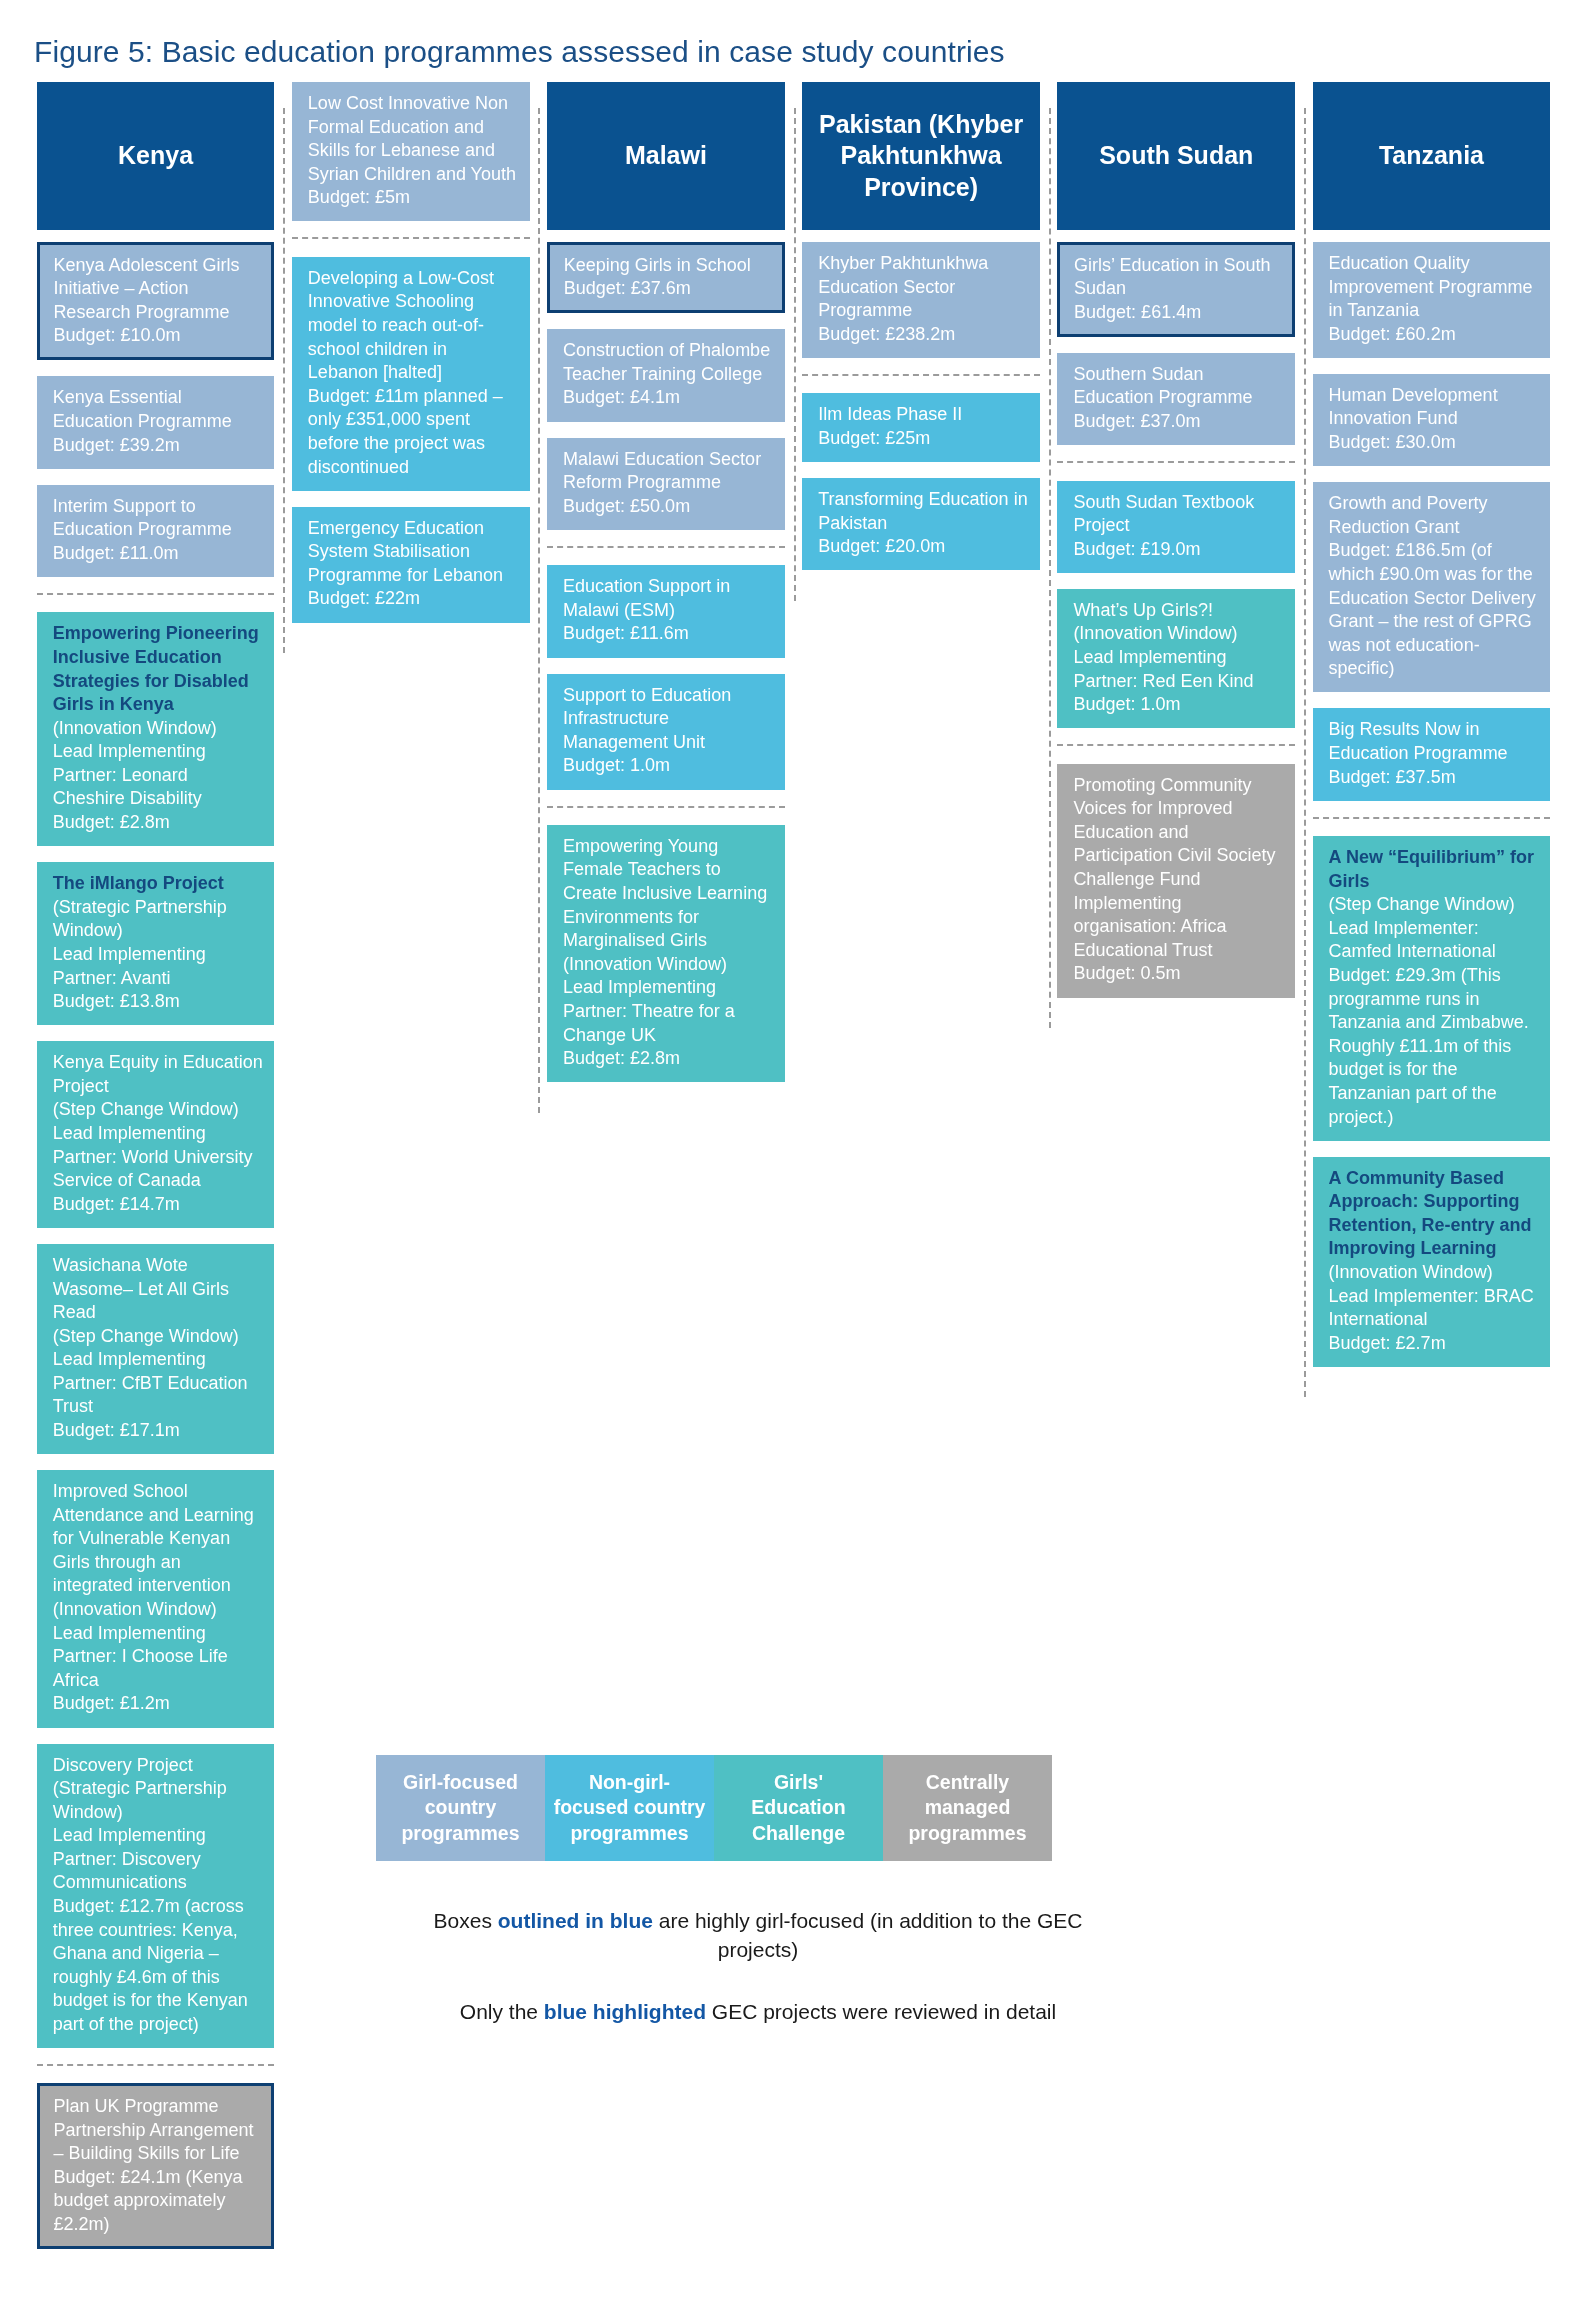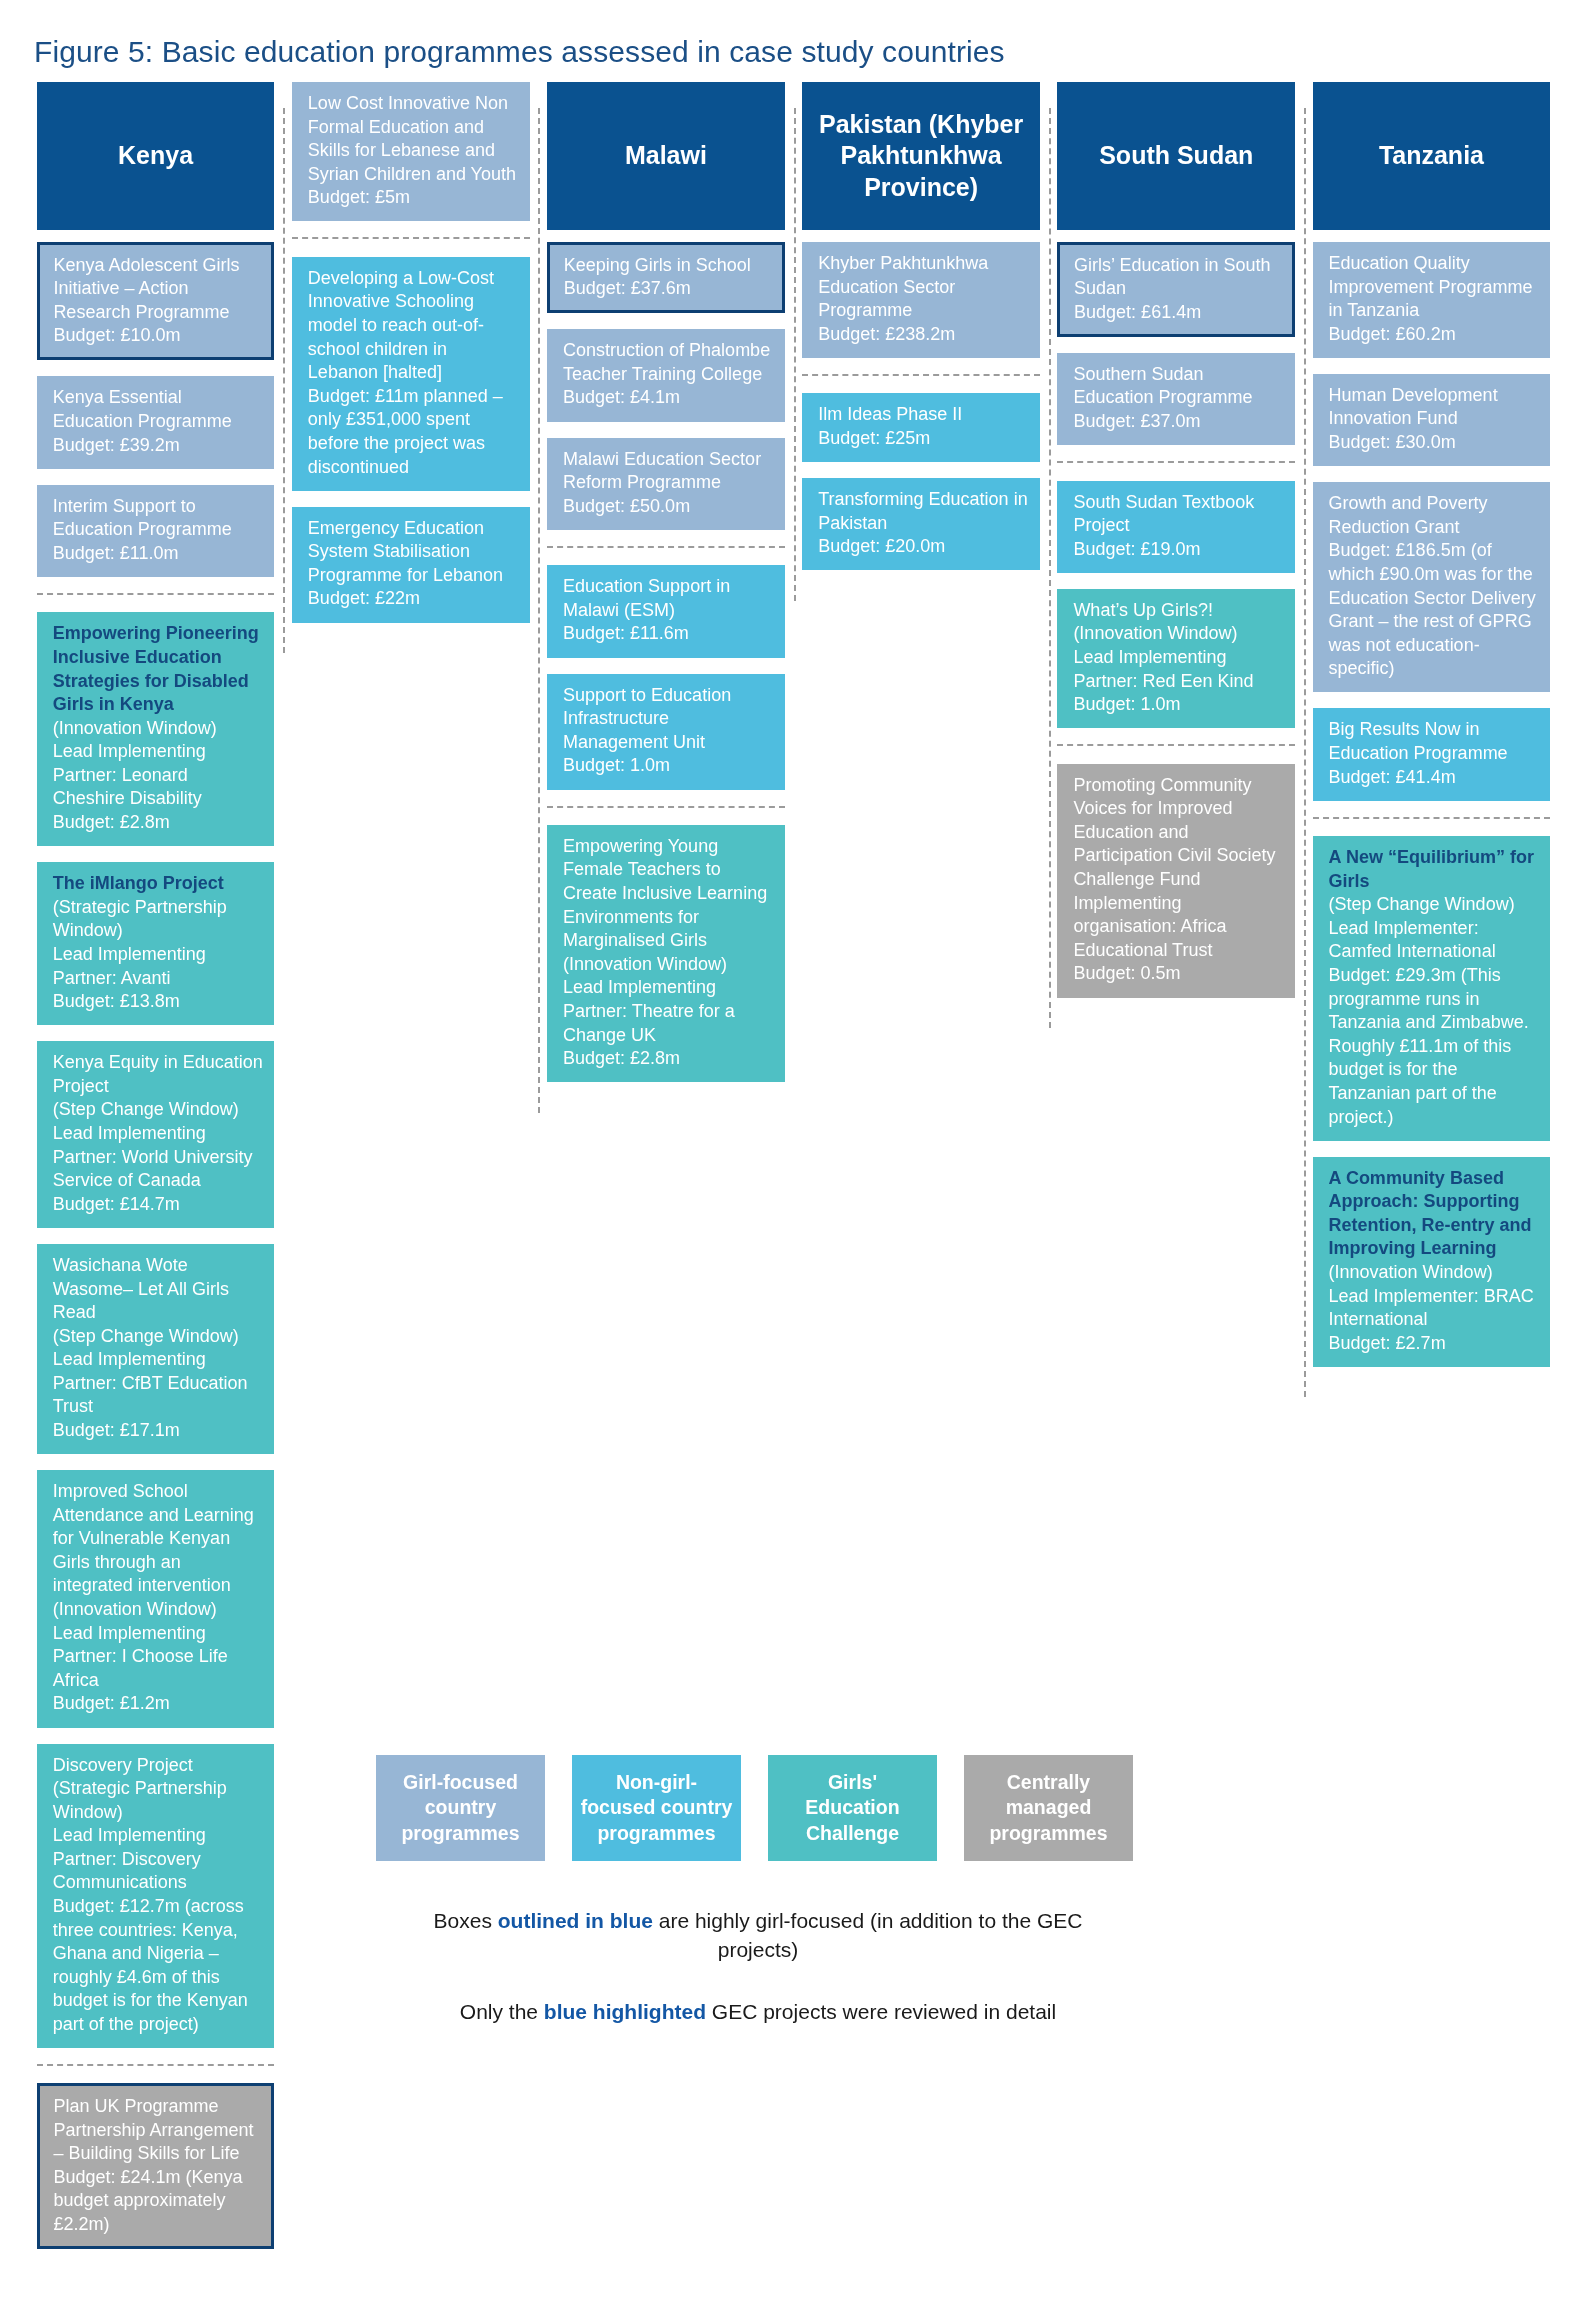--- a/index.html
+++ b/index.html
@@ -92,21 +92,20 @@
 
   
   .legend-area{
     position:absolute;
     left:376px;
     top:1755px;
     width:854px;
   }
   .legend-row{
     display:flex;
-    gap:27px;
     align-items:stretch;
     justify-content:flex-start;
   }
   .legend-item{
     width:169px;
     height:106px;
     display:flex;
     align-items:center;
     justify-content:center;
     text-align:center;
@@ -232,21 +231,21 @@
       </div>
       <div class="col">
         <div class="col-header">Tanzania</div>
         <div class="box girl">Education Quality Improvement Programme in Tanzania
 Budget: £60.2m</div>
         <div class="box girl">Human Development Innovation Fund
 Budget: £30.0m</div>
         <div class="box girl">Growth and Poverty Reduction Grant
 Budget: £186.5m (of which £90.0m was for the Education Sector Delivery Grant – the rest of GPRG was not education-specific)</div>
         <div class="box nongirl">Big Results Now in Education Programme
-Budget: £41.4m</div>
+Budget: £37.5m</div>
         <div class="hsep"></div>
         <div class="box gec"><span class="hl">A New “Equilibrium” for Girls</span>
 <span>(Step Change Window)
 Lead Implementer: Camfed International
 Budget: £29.3m (This programme runs in Tanzania and Zimbabwe. Roughly £11.1m of this budget is for the Tanzanian part of the project.)</span></div>
         <div class="box gec"><span class="hl">A Community Based Approach: Supporting Retention, Re-entry and Improving Learning</span>
 <span>(Innovation Window)
 Lead Implementer: BRAC International
 Budget: £2.7m</span></div>
       </div>

